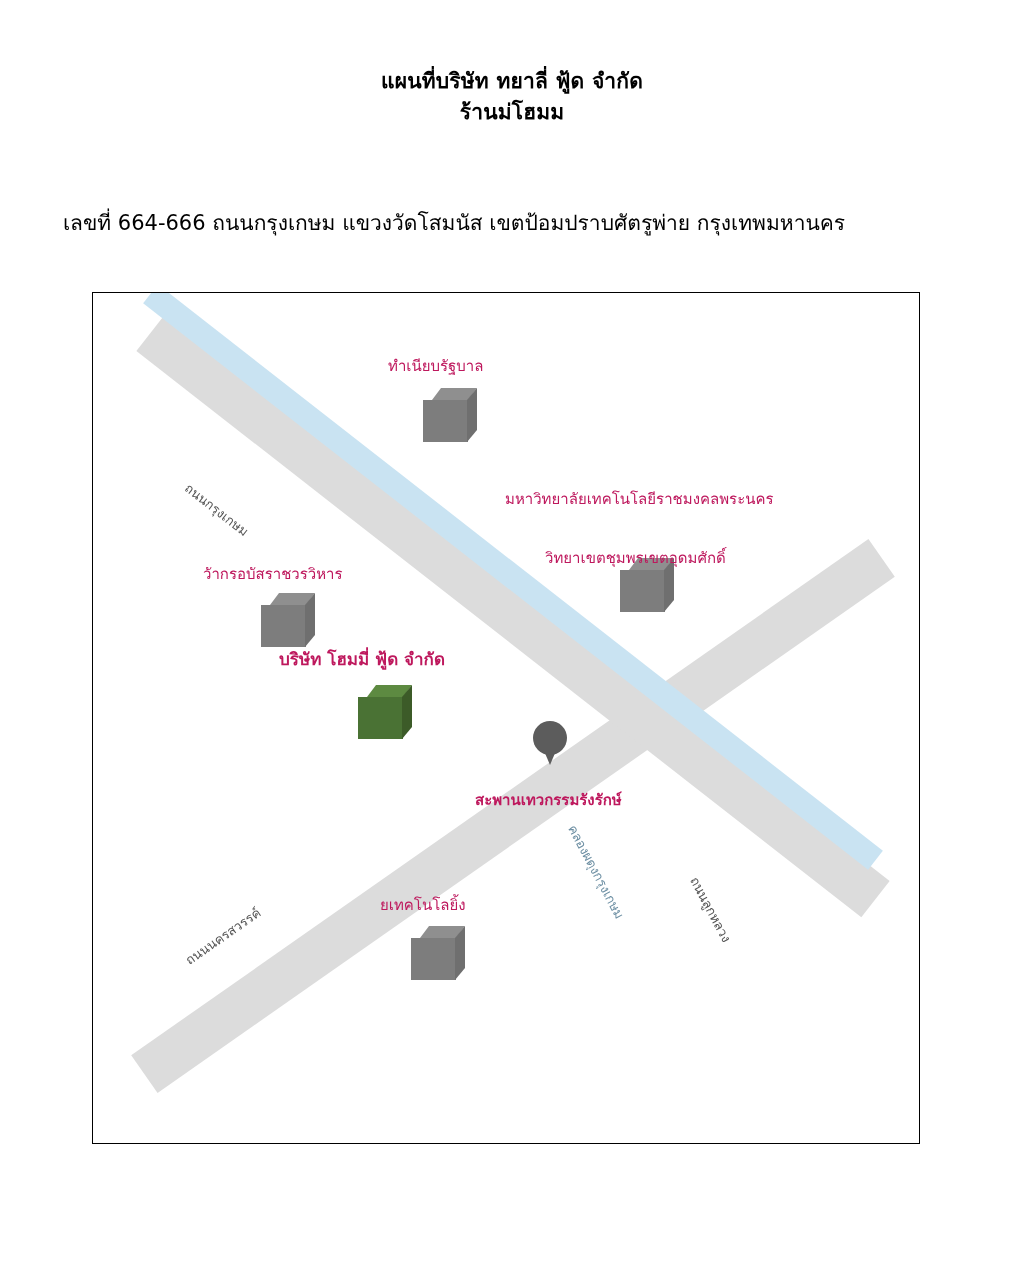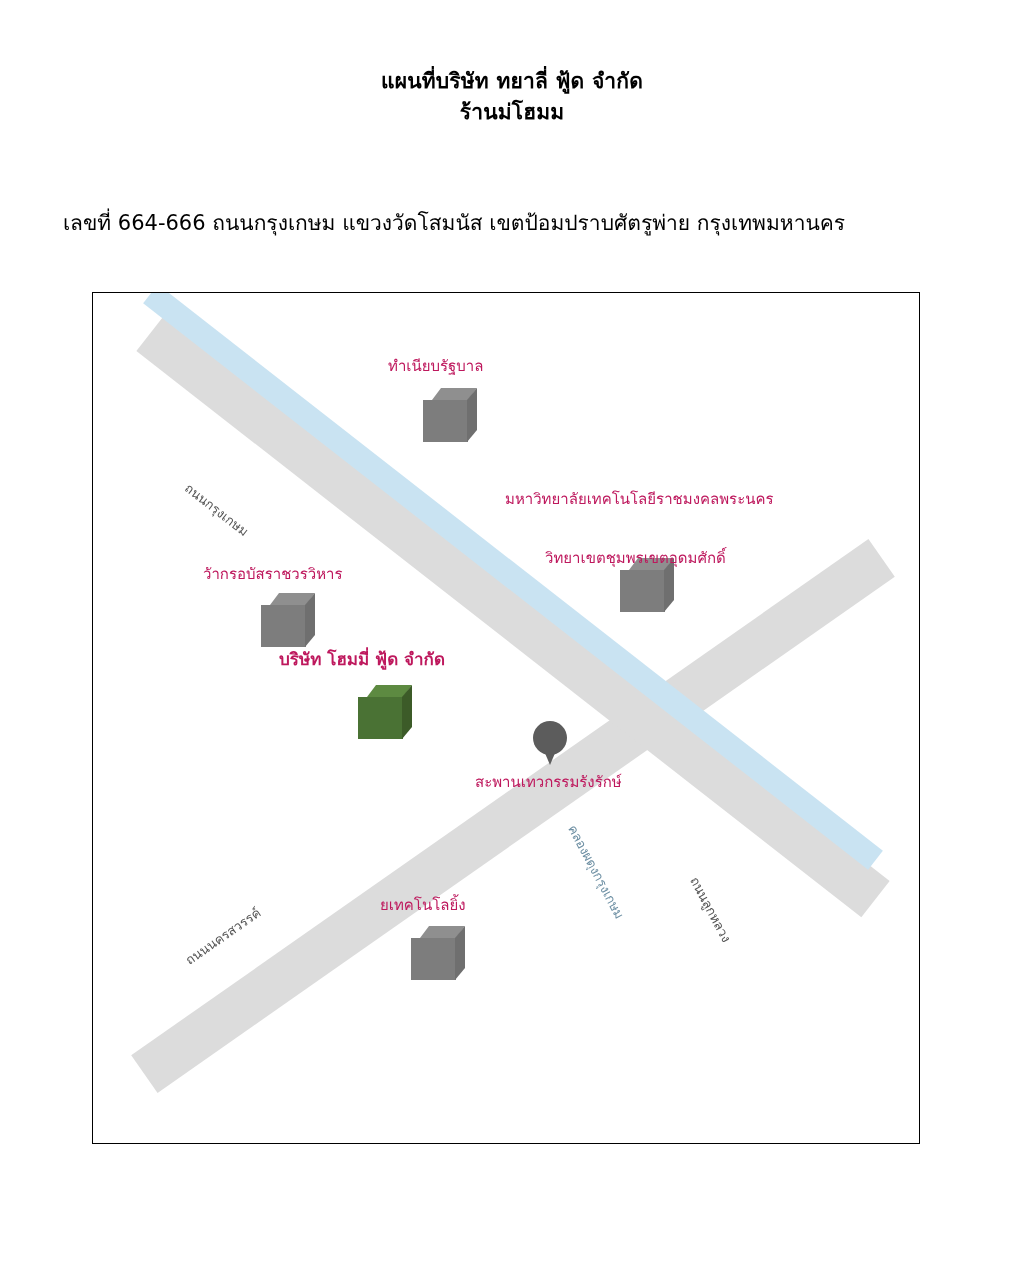--- a/index.html
+++ b/index.html
@@ -167,21 +167,21 @@
     white-space: nowrap;
     line-height: 22px;
   }
   .place-label.bold { font-weight: bold; font-size: 17px; }
 
   #label-government { left: 295px; top: 62px; }
   #label-rmutp-1 { left: 412px; top: 195px; }
   #label-rmutp-2 { left: 452px; top: 226px; margin-top: 28px; }
   #label-wat-sommanat { left: 110px; top: 270px; }
   #label-homemee { left: 186px; top: 355px; }
-  #label-bridge { left: 382px; top: 478px; }
+  #label-bridge { left: 382px; top: 496px; font-weight: bold; }
   #label-nanglerng { left: 287px; top: 601px; }
 
   
   #map-pin {
     position: absolute;
     left: 440px;
     top: 428px;
     width: 34px;
     height: 44px;
   }

